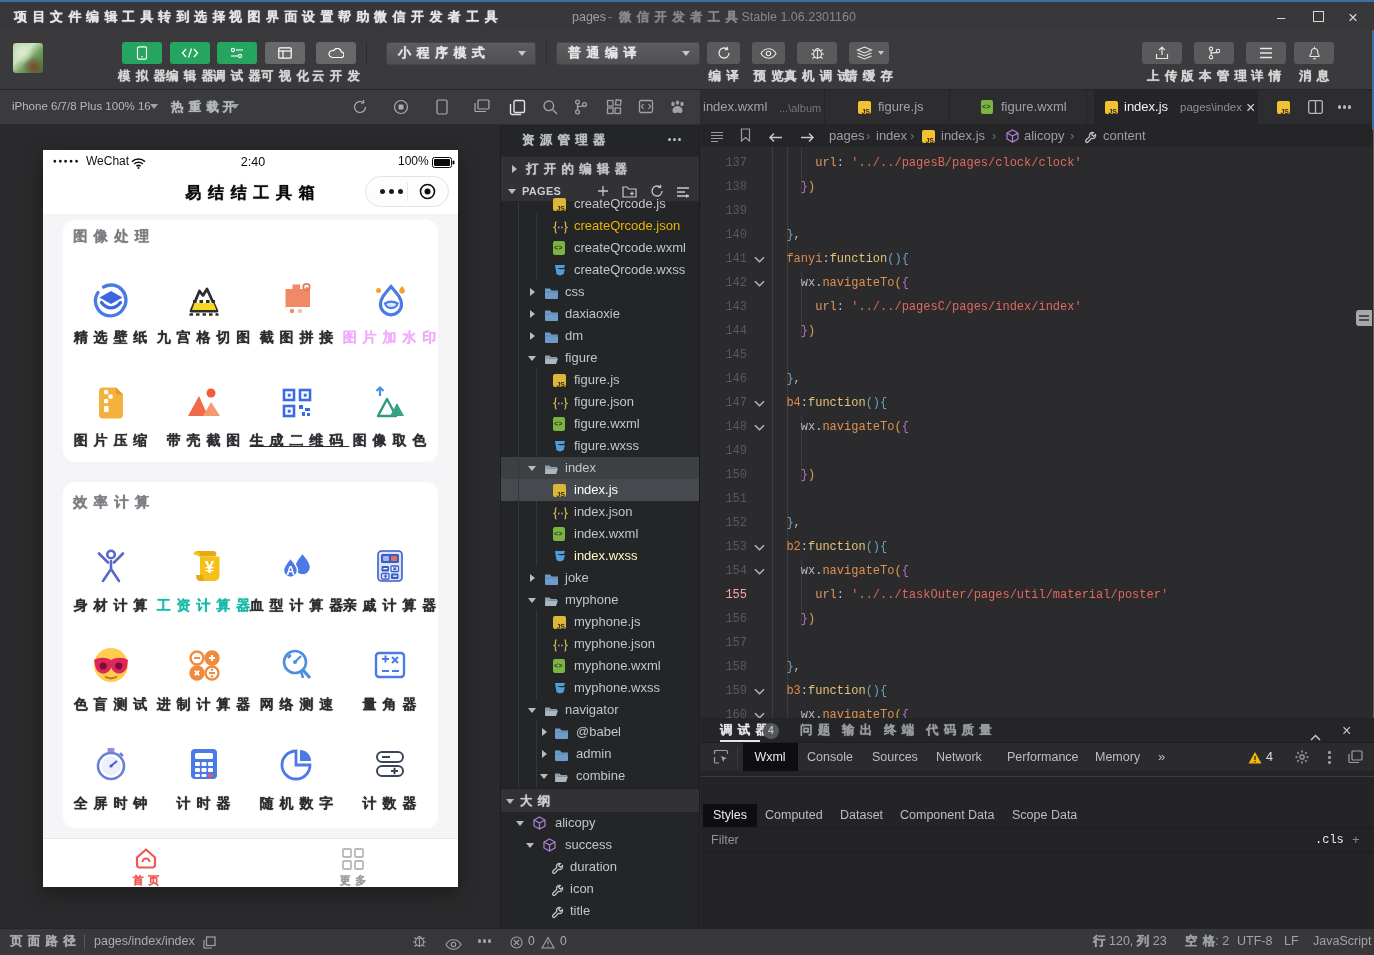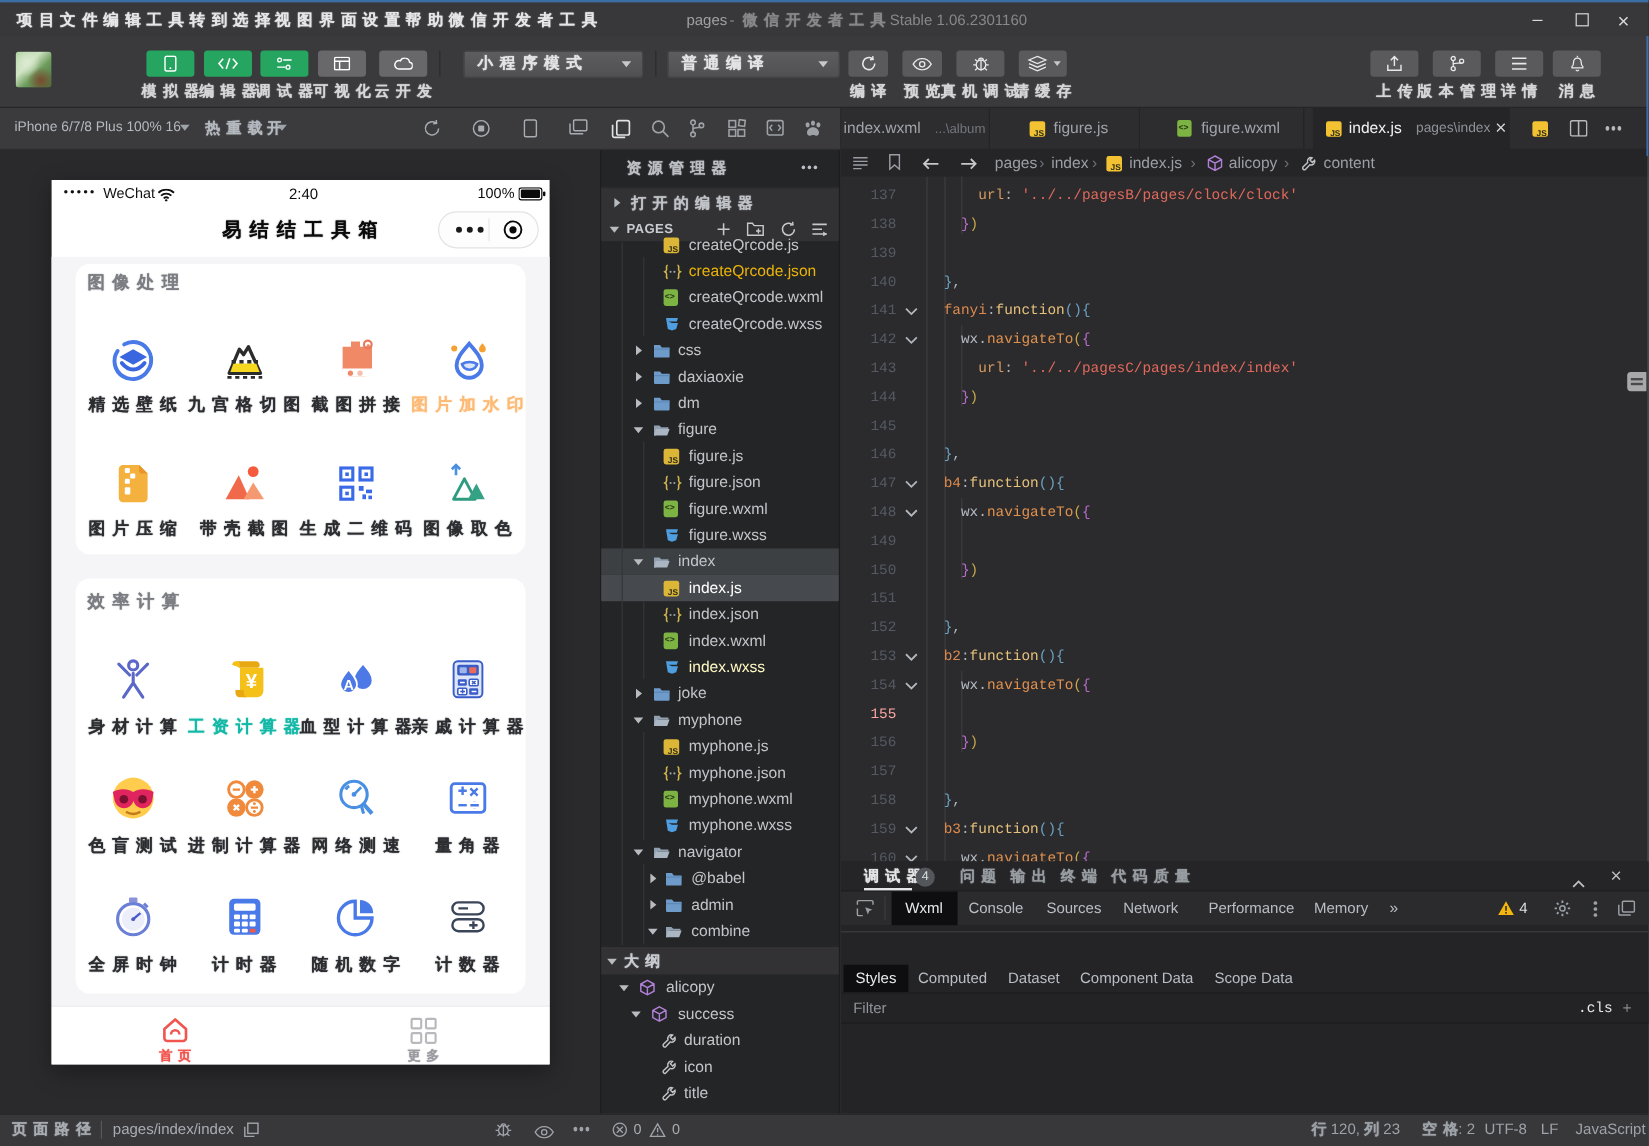--- a/index.html
+++ b/index.html
@@ -214,21 +214,21 @@
         <circle cx="23" cy="31" r="2.2" fill="#f5c0ae"></circle>
         <circle cx="29.5" cy="7" r="3.2" fill="none" stroke="#e87a5a" stroke-width="1.8"></circle>
       </svg></div>
 <div class="a" style="left:296.5px;top:326.5px;font-size:14px;color:#2b2d31;line-height:21px;white-space:nowrap;transform:translateX(-50%);"><span class="c">截图拼接</span></div>
 <div class="a" style="left:369.5px;top:280px"><svg width="40" height="40" viewBox="0 0 40 40">
         <path d="M21 6.5C14.5 14 10.5 18.5 10.5 24.3a10.5 10.5 0 0 0 21 0c0-5.8-4-10.3-10.5-17.8z" fill="#fff" stroke="#4a7ae8" stroke-width="3.2"></path>
         <path d="M15 23.5a6.6 6.6 0 0 0 12.6 0c-2-1.4-4.2-1.8-6.3-1.8s-4.3.4-6.3 1.8z" fill="#dbe6fb" stroke="#4a7ae8" stroke-width="2.2"></path>
         <circle cx="8.5" cy="10.5" r="2.5" fill="#f5a030"></circle>
         <path d="M32 6c-1.9 2.2-2.8 3.5-2.8 4.8a2.8 2.8 0 0 0 5.6 0C34.8 9.5 33.9 8.2 32 6z" fill="#f5a030"></path>
       </svg></div>
-<div class="a" style="left:389.5px;top:326.5px;font-size:14px;color:#fdba74;line-height:21px;white-space:nowrap;transform:translateX(-50%);"><span class="c">图片加水印</span></div>
+<div class="a" style="left:389.5px;top:326.5px;font-size:14px;color:#f0abfc;line-height:21px;white-space:nowrap;transform:translateX(-50%);"><span class="c">图片加水印</span></div>
 <div class="a" style="left:90.5px;top:383px"><svg width="40" height="40" viewBox="0 0 40 40">
         <path d="M8 8c0-2 1.5-3.5 3.5-3.5H25l7 7V32c0 2-1.5 3.5-3.5 3.5h-17C9.5 35.5 8 34 8 32z" fill="#f5b13d"></path>
         <path d="M25 4.5l7 7h-5.5c-1 0-1.5-.6-1.5-1.5z" fill="#e8952a"></path>
         <g fill="#fff">
           <rect x="13" y="7" width="4.2" height="4.2" rx="1"></rect>
           <rect x="17.5" y="11.5" width="4.2" height="4.2" rx="1"></rect>
           <rect x="13" y="16" width="4.2" height="4.2" rx="1"></rect>
           <rect x="13" y="23" width="4.6" height="6" rx="1"></rect>
         </g>
       </svg></div>
@@ -248,21 +248,21 @@
         <g fill="#3a6ae8">
           <rect x="10.7" y="10.7" width="3" height="3"></rect>
           <rect x="26.7" y="10.7" width="3" height="3"></rect>
           <rect x="10.7" y="26.7" width="3" height="3"></rect>
           <rect x="22" y="22" width="4" height="4"></rect>
           <rect x="28" y="25" width="5" height="3"></rect>
           <rect x="25" y="29" width="3" height="4"></rect>
           <rect x="30" y="30" width="3" height="3"></rect>
         </g>
       </svg></div>
-<div class="a" style="left:296.5px;top:429.5px;font-size:14px;color:#2b2d31;line-height:21px;white-space:nowrap;transform:translateX(-50%);"><span class="c">生成二维码</span></div>
+<div class="a" style="left:296.5px;top:429.5px;font-size:14px;color:#2b2d31;line-height:21px;white-space:nowrap;transform:translateX(-50%);text-decoration:underline;"><span class="c">生成二维码</span></div>
 <div class="a" style="left:369.5px;top:383px"><svg width="40" height="40" viewBox="0 0 40 40">
         <path d="M10 5v8M6.5 8L10 4.5L13.5 8" fill="none" stroke="#4a90e2" stroke-width="2.2"></path>
         <path d="M8 33L17 16l9 17z" fill="none" stroke="#2e9a80" stroke-width="2.4" stroke-linejoin="round"></path>
         <path d="M20 33l7-13l7 13z" fill="#35a286"></path>
       </svg></div>
 <div class="a" style="left:389.5px;top:429.5px;font-size:14px;color:#2b2d31;line-height:21px;white-space:nowrap;transform:translateX(-50%);"><span class="c">图像取色</span></div>
 <div class="a" style="left:90.5px;top:546px"><svg width="40" height="40" viewBox="0 0 40 40">
         <g stroke="#5a68c8" stroke-width="2.6" fill="none" stroke-linecap="round">
           <circle cx="20" cy="8.5" r="3.8"></circle>
           <path d="M8 7.5l9 9M32 7.5l-9 9M20 15v8M20 23l-8 12M20 23l8 12"></path>
@@ -759,20 +759,21 @@
       </div>
 <pre class="a" style="left:71px;top:388px;font-size:12px;line-height:24px;color:#c8ccd2">&nbsp;&nbsp;<span style="color:#dd8a4e">b2</span><span style="color:#aeb6bf">:</span><span style="color:#e6c17c">function</span><span style="color:#6ba1c1">(</span><span style="color:#6ba1c1">)</span><span style="color:#6ba1c1">{</span></pre>
 <div class="a" style="left:0;top:412px;width:46px;text-align:right;font-family:'Liberation Mono',monospace;font-size:12px;line-height:24px;color:#545a64">154</div>
 <div class="a" style="left:53px;top:412px;height:24px;display:flex;align-items:center">
         <svg width="11" height="7" viewBox="0 0 11 7">
           <path d="M1 1.2l4.5 4.5l4.5-4.5" fill="none" stroke="#b2b8be" stroke-width="1.5"></path>
         </svg>
       </div>
 <pre class="a" style="left:71px;top:412px;font-size:12px;line-height:24px;color:#c8ccd2">&nbsp;&nbsp;&nbsp;&nbsp;<span style="color:#b4bac2">wx</span><span style="color:#b4bac2">.</span><span style="color:#e0914e">navigateTo</span><span style="color:#c9a84b">(</span><span style="color:#b86cc8">{</span></pre>
 <div class="a" style="left:0;top:436px;width:46px;text-align:right;font-family:'Liberation Mono',monospace;font-size:12px;line-height:24px;color:#fca5a5">155</div>
+<pre class="a" style="left:71px;top:436px;font-size:12px;line-height:24px;color:#c8ccd2">&nbsp;&nbsp;&nbsp;&nbsp;&nbsp;&nbsp;<span style="color:#d6995f">url</span><span style="color:#aeb6bf">:</span>&nbsp;<span style="color:#e0695c">'../../taskOuter/pages/util/material/poster'</span></pre>
 <div class="a" style="left:0;top:460px;width:46px;text-align:right;font-family:'Liberation Mono',monospace;font-size:12px;line-height:24px;color:#545a64">156</div>
 <pre class="a" style="left:71px;top:460px;font-size:12px;line-height:24px;color:#c8ccd2">&nbsp;&nbsp;&nbsp;&nbsp;<span style="color:#b86cc8">}</span><span style="color:#c9a84b">)</span></pre>
 <div class="a" style="left:0;top:484px;width:46px;text-align:right;font-family:'Liberation Mono',monospace;font-size:12px;line-height:24px;color:#545a64">157</div>
 <div class="a" style="left:0;top:508px;width:46px;text-align:right;font-family:'Liberation Mono',monospace;font-size:12px;line-height:24px;color:#545a64">158</div>
 <pre class="a" style="left:71px;top:508px;font-size:12px;line-height:24px;color:#c8ccd2">&nbsp;&nbsp;<span style="color:#6ba1c1">}</span><span style="color:#aeb6bf">,</span></pre>
 <div class="a" style="left:0;top:532px;width:46px;text-align:right;font-family:'Liberation Mono',monospace;font-size:12px;line-height:24px;color:#545a64">159</div>
 <div class="a" style="left:53px;top:532px;height:24px;display:flex;align-items:center">
         <svg width="11" height="7" viewBox="0 0 11 7">
           <path d="M1 1.2l4.5 4.5l4.5-4.5" fill="none" stroke="#b2b8be" stroke-width="1.5"></path>
         </svg>

